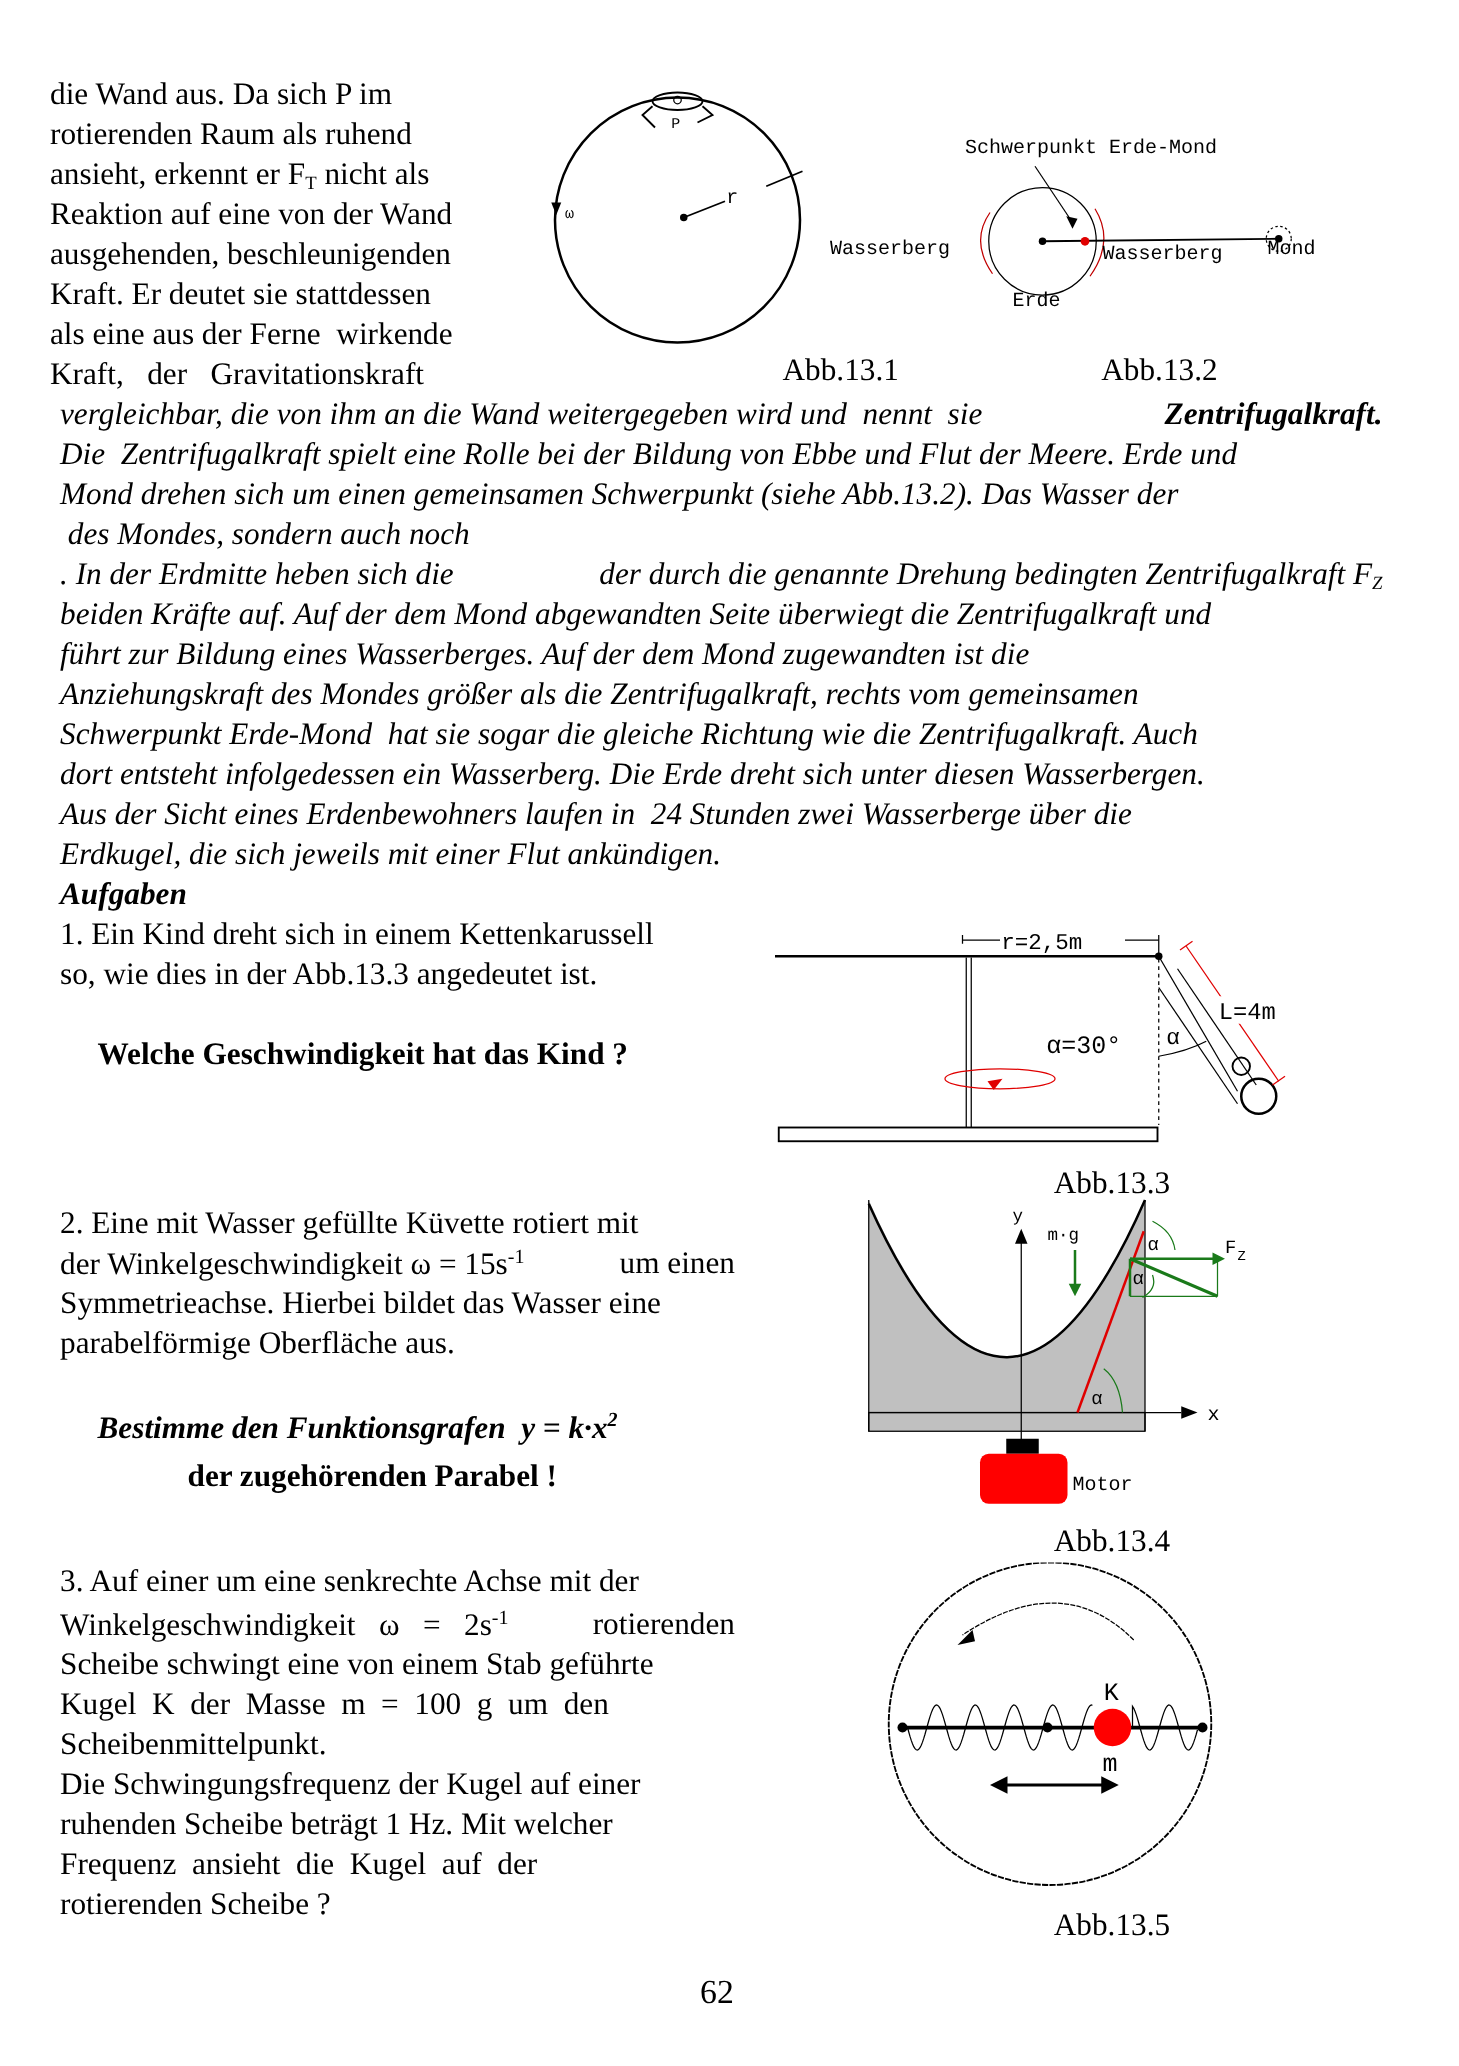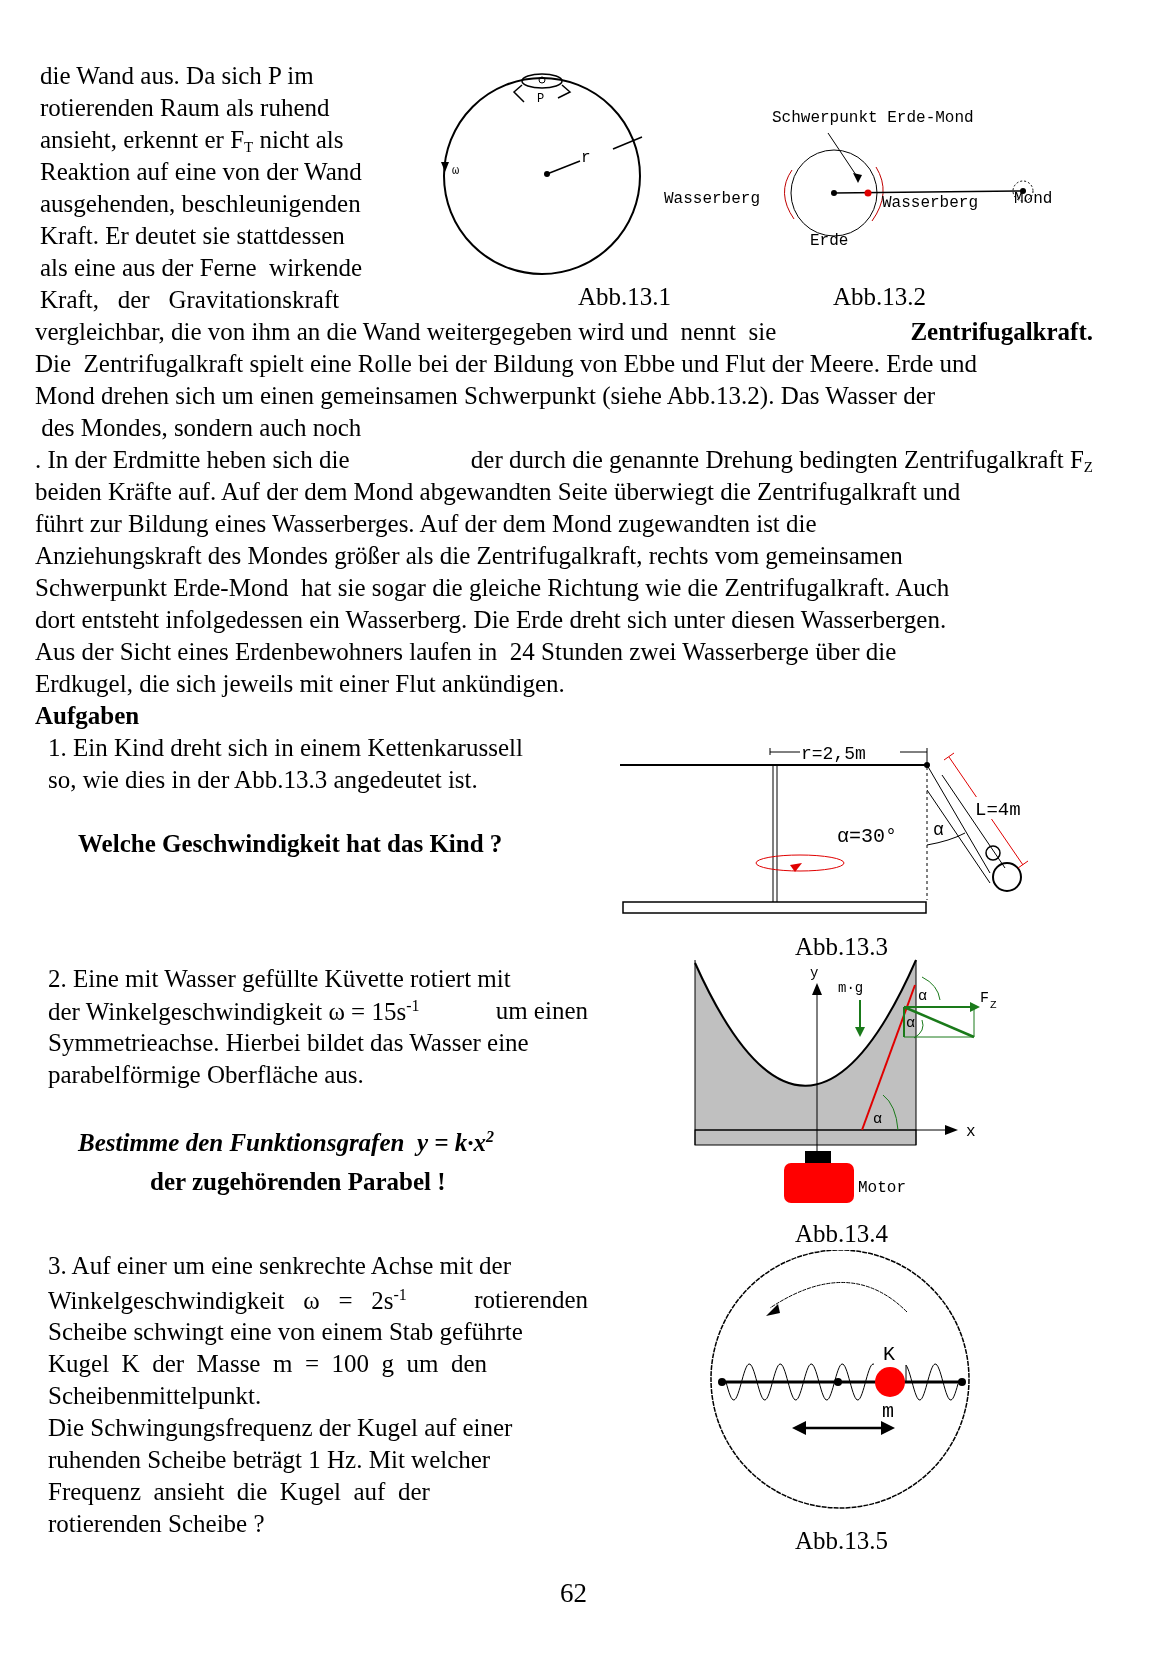--- a/index.html
+++ b/index.html
@@ -1,24 +1,24 @@
 <!DOCTYPE html>
 <html><head>
 <meta charset="utf-8">
 <style>
   html, body { margin: 0; padding: 0; background: #ffffff; }
   body { width: 1167px; height: 1653px; position: relative; overflow: hidden;
          font-family: "Liberation Serif", serif; color: #000; }
   .abs { position: absolute; }
   .jl { display: flex; justify-content: space-between; white-space: pre; }
-  .body-line { position: absolute; left: 35px; width: 1058px; font-size: 25px; height: 32px; }
+  .body-line { position: absolute; left: 48px; width: 1058px; font-size: 25px; height: 32px; font-style: italic; }
   .narrow-line { position: absolute; left: 40px; width: 364px; font-size: 25px; height: 32px; }
   .mid-line { position: absolute; left: 48px; width: 540px; font-size: 25px; height: 32px; }
   .bold { font-weight: bold; }
-  .caption { position: absolute; font-size: 25px; }
+  .caption { position: absolute; font-size: 25px; margin-left: 48px; }
   sub { font-size: 15px; vertical-align: -4px; }
   sup { font-size: 16px; vertical-align: 9px; }
   svg text { font-family: "Liberation Mono", monospace; }
 </style>
 </head>
 <body>
 
 <div class="narrow-line jl" style="top:62px"><span>die Wand aus. Da sich P im</span></div>
 <div class="narrow-line jl" style="top:94px"><span>rotierenden Raum als ruhend</span></div>
 <div class="narrow-line" style="top:126px; white-space:nowrap;"><span>ansieht, erkennt er F</span><sub>T</sub><span> nicht als</span></div>

